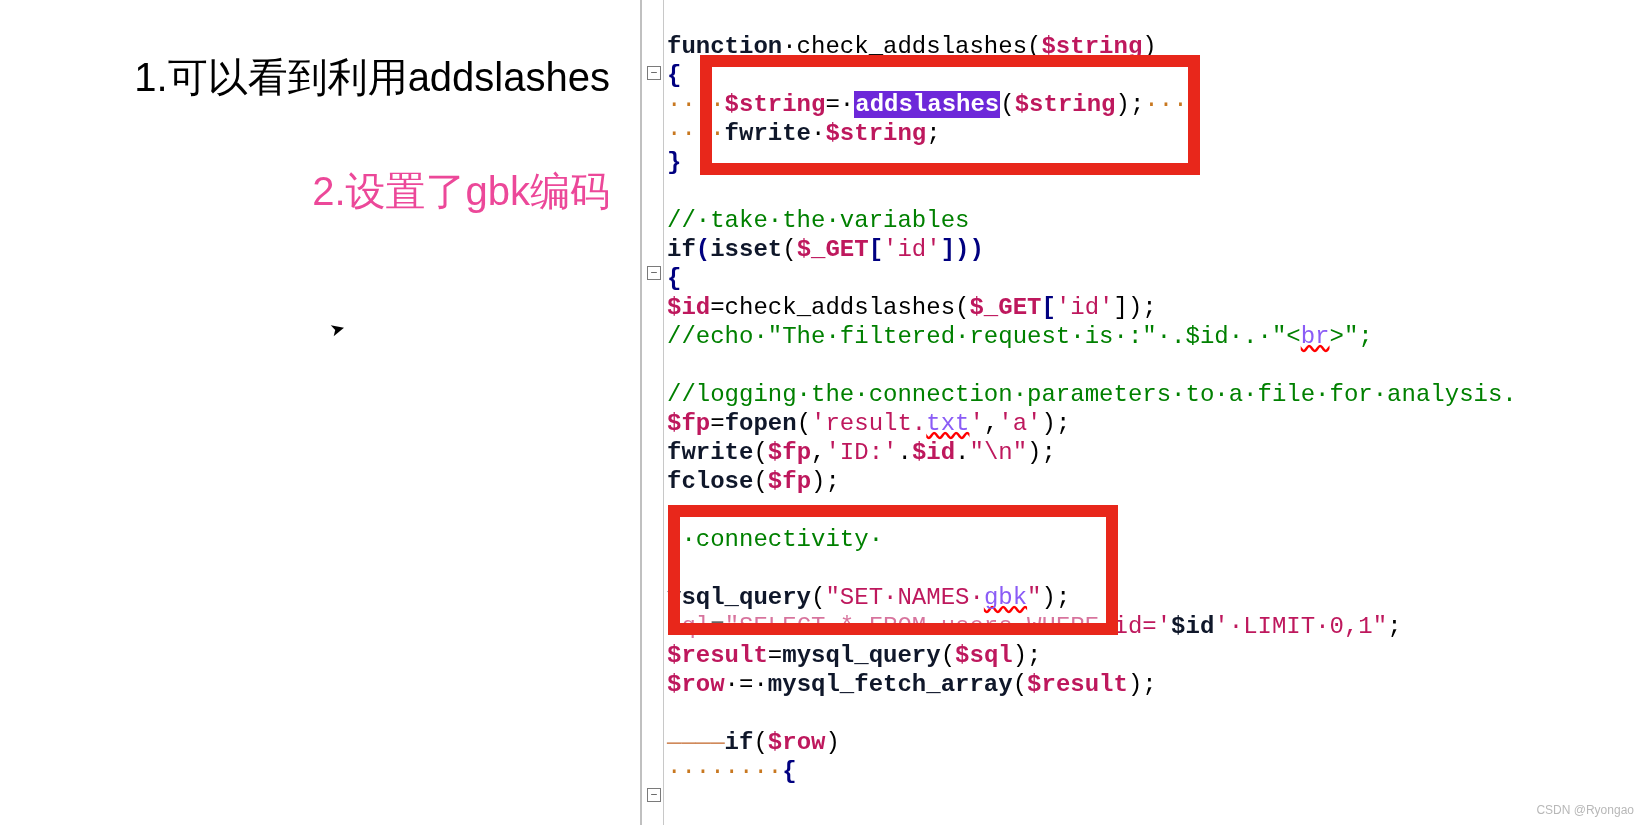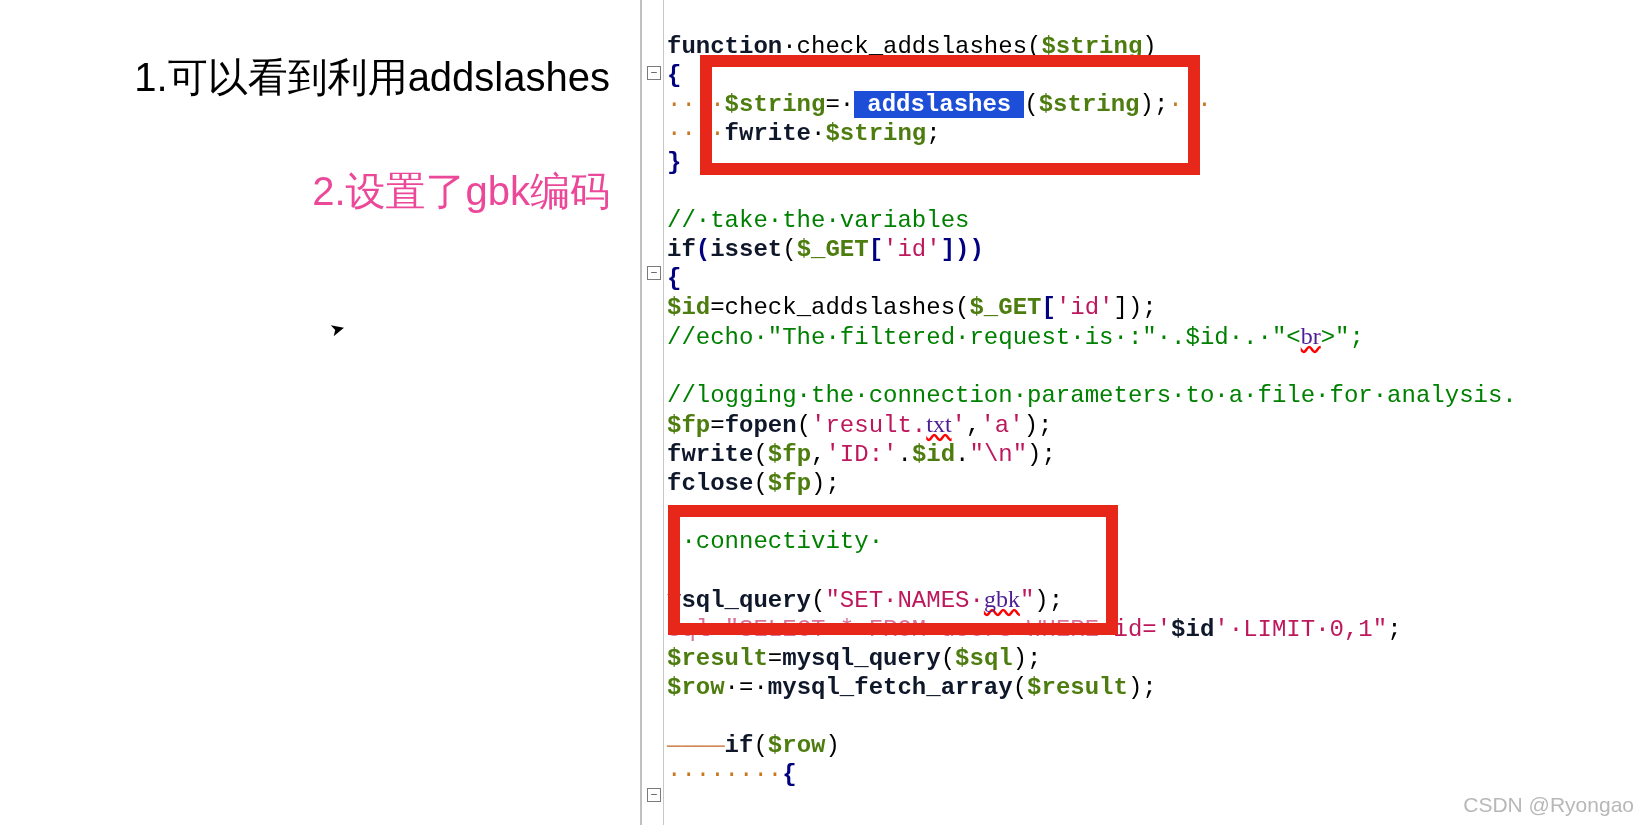--- a/index.html
+++ b/index.html
@@ -99,23 +99,23 @@
     line-height: 29px;
     color: #000;
   }
 
   .kw   { color: #0f172a; font-weight: bold; }
   .str  { color: #be185d; }
   .cmt  { color: #008000; }
   .op   { color: #000080; font-weight: bold; }
   .dot  { color: #c87820; }
   .indent { color: #d0895a; }
-  .varb { color: #4d7c0f; font-weight: bold; }
-  .hl   { background: #1d4ed8; color: #fff; font-weight: bold; padding: 0 13px;}
-  .strred { color: #4c1d95; text-decoration: red wavy underline; text-decoration-skip-ink: none; font-family: Liberation Serif, serif;}
+  .varb { color: #be185d; font-weight: bold; }
+  .hl   { background: #6d28d9; color: #fff; font-weight: bold; padding: 0 1px;}
+  .strred { color: #8b5cf6; text-decoration: red wavy underline; text-decoration-skip-ink: none;}
 
   .redbox {
     position: absolute;
     border: 12px solid #e8271b;
     box-sizing: border-box;
     pointer-events: none;
   }
   .redbox.b1 {
     left: 700px;
     top: 55px;
@@ -126,21 +126,21 @@
     left: 668px;
     top: 505px;
     width: 450px;
     height: 130px;
   }
 
   .watermark {
     position: absolute;
     right: 12px;
     bottom: 8px;
-    font-size: 21px;
+    font-size: 12px;
     color: #b8b8b8;
     font-family: Arial, sans-serif;
   }
 
   .cursor-ptr {
     position: absolute;
     left: 330px;
     top: 318px;
     font-size: 18px;
     color: #000;

